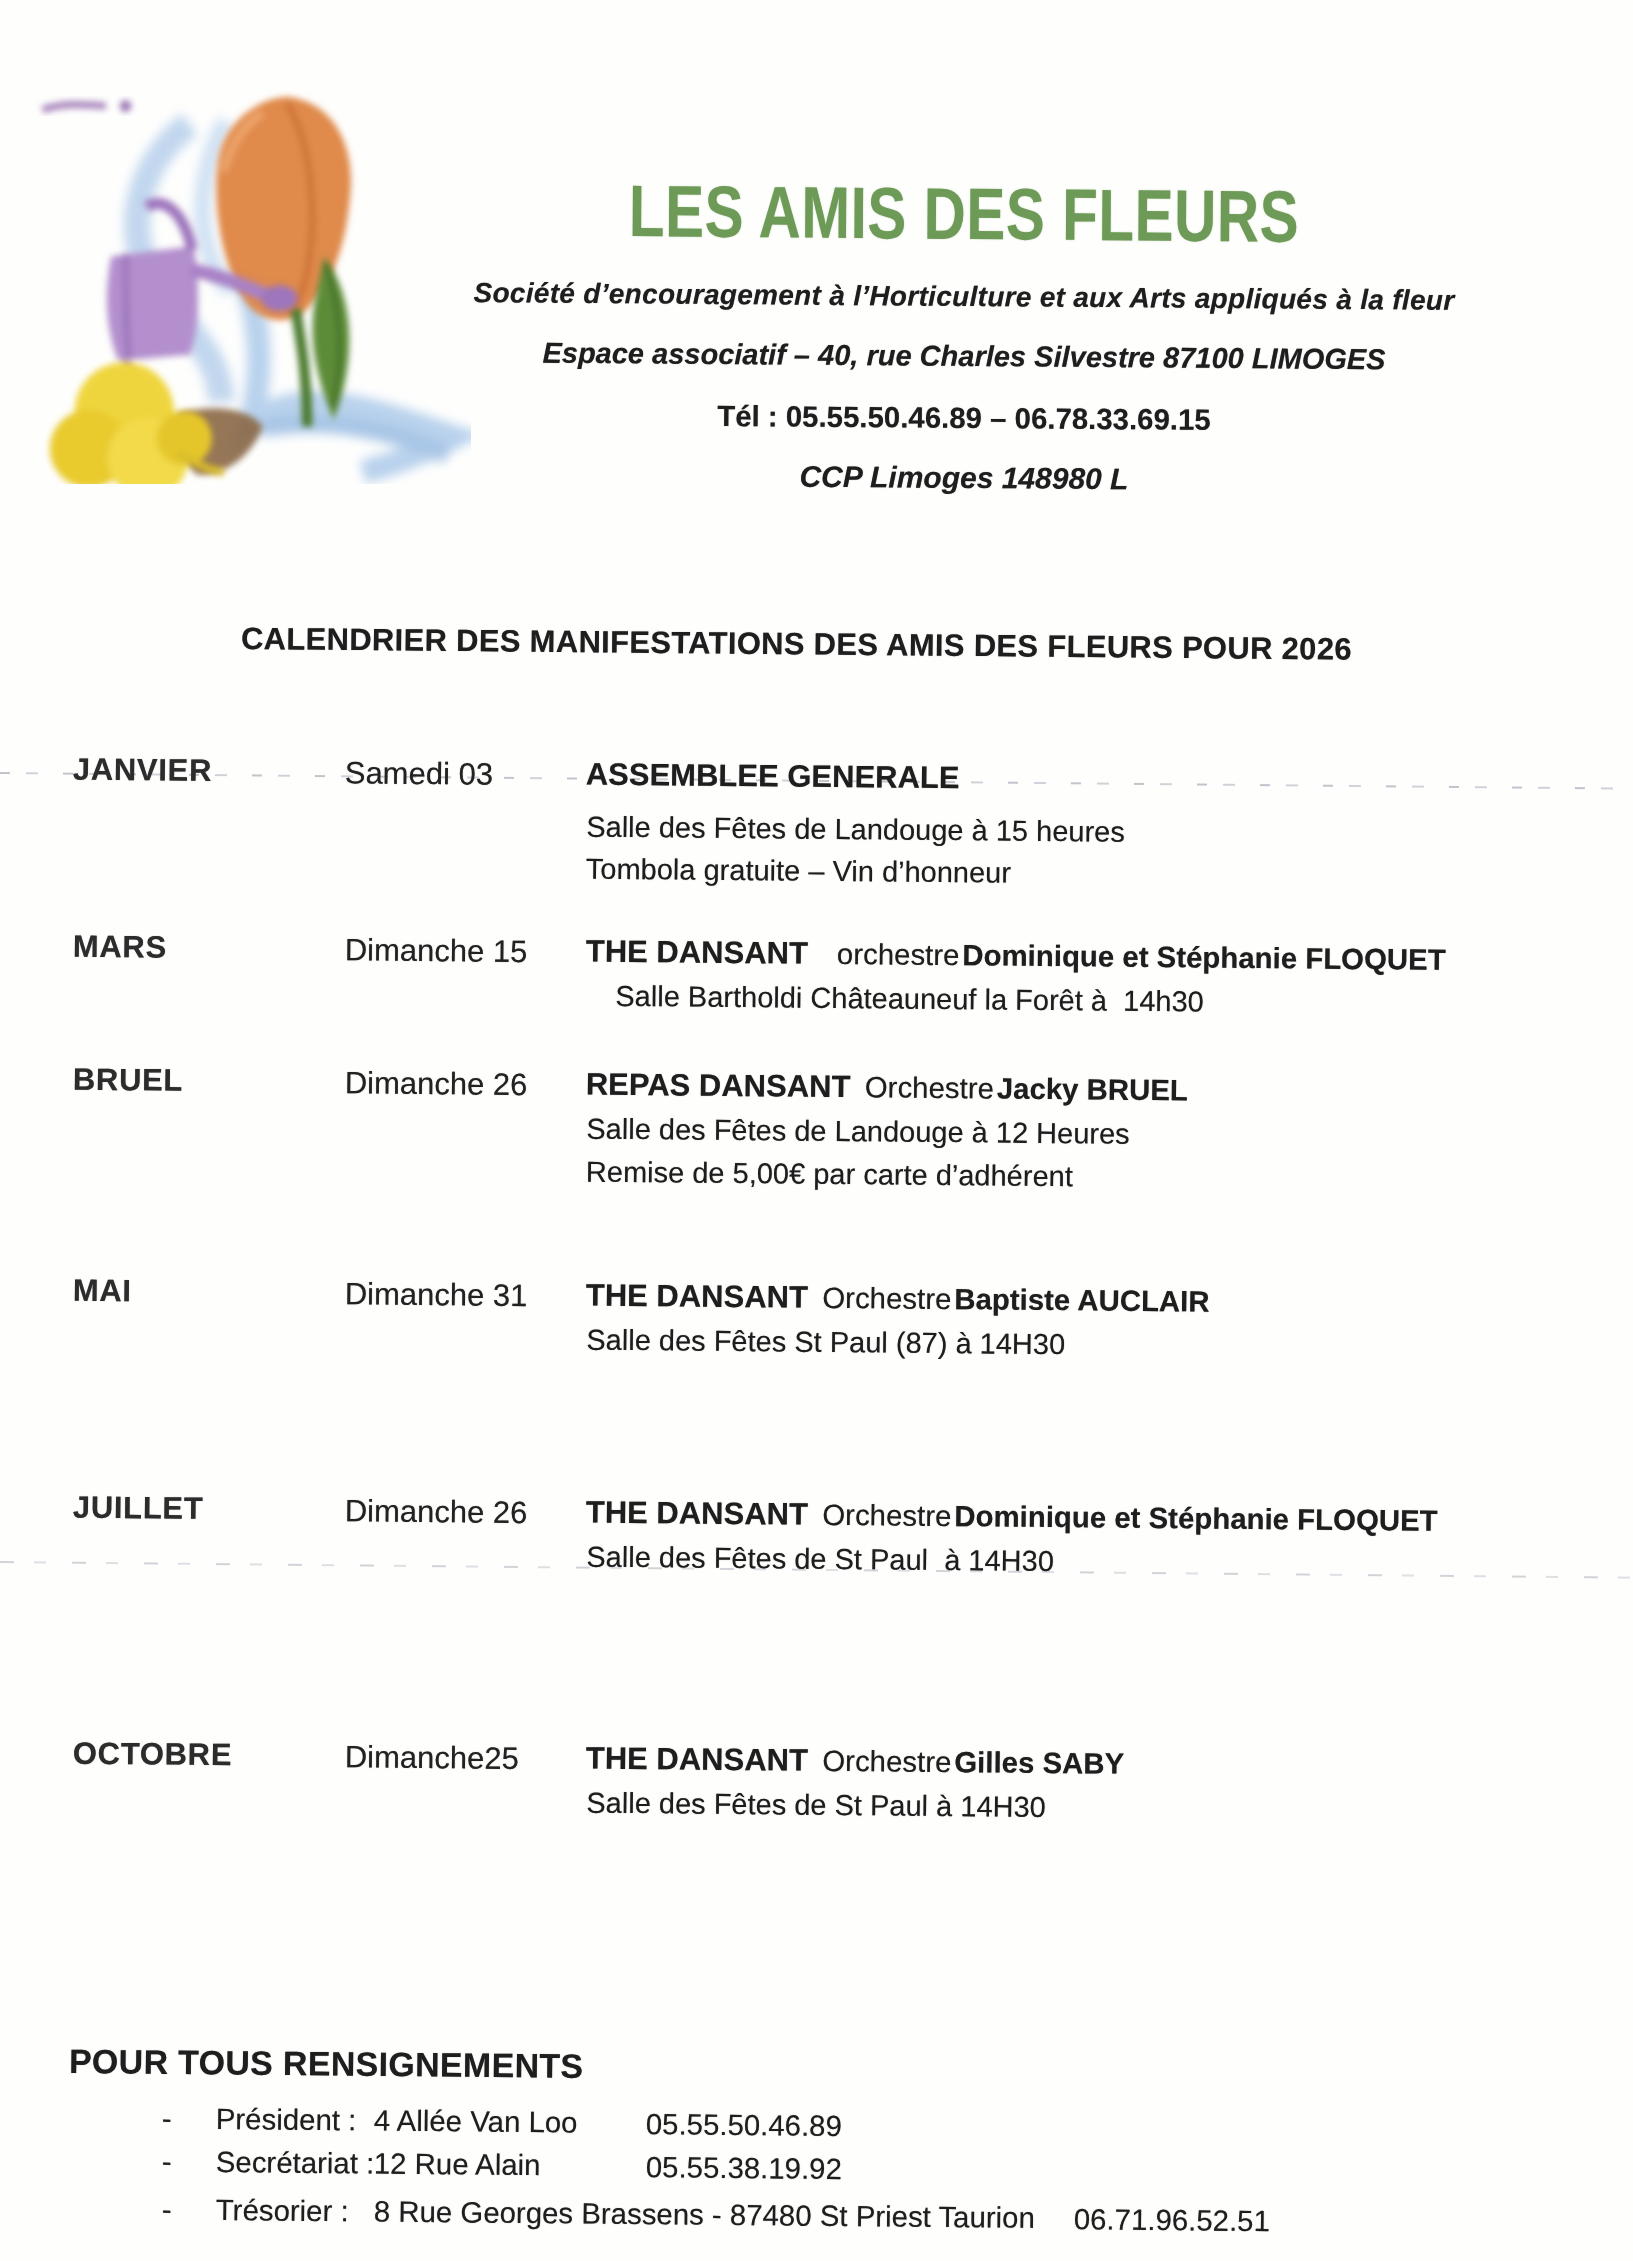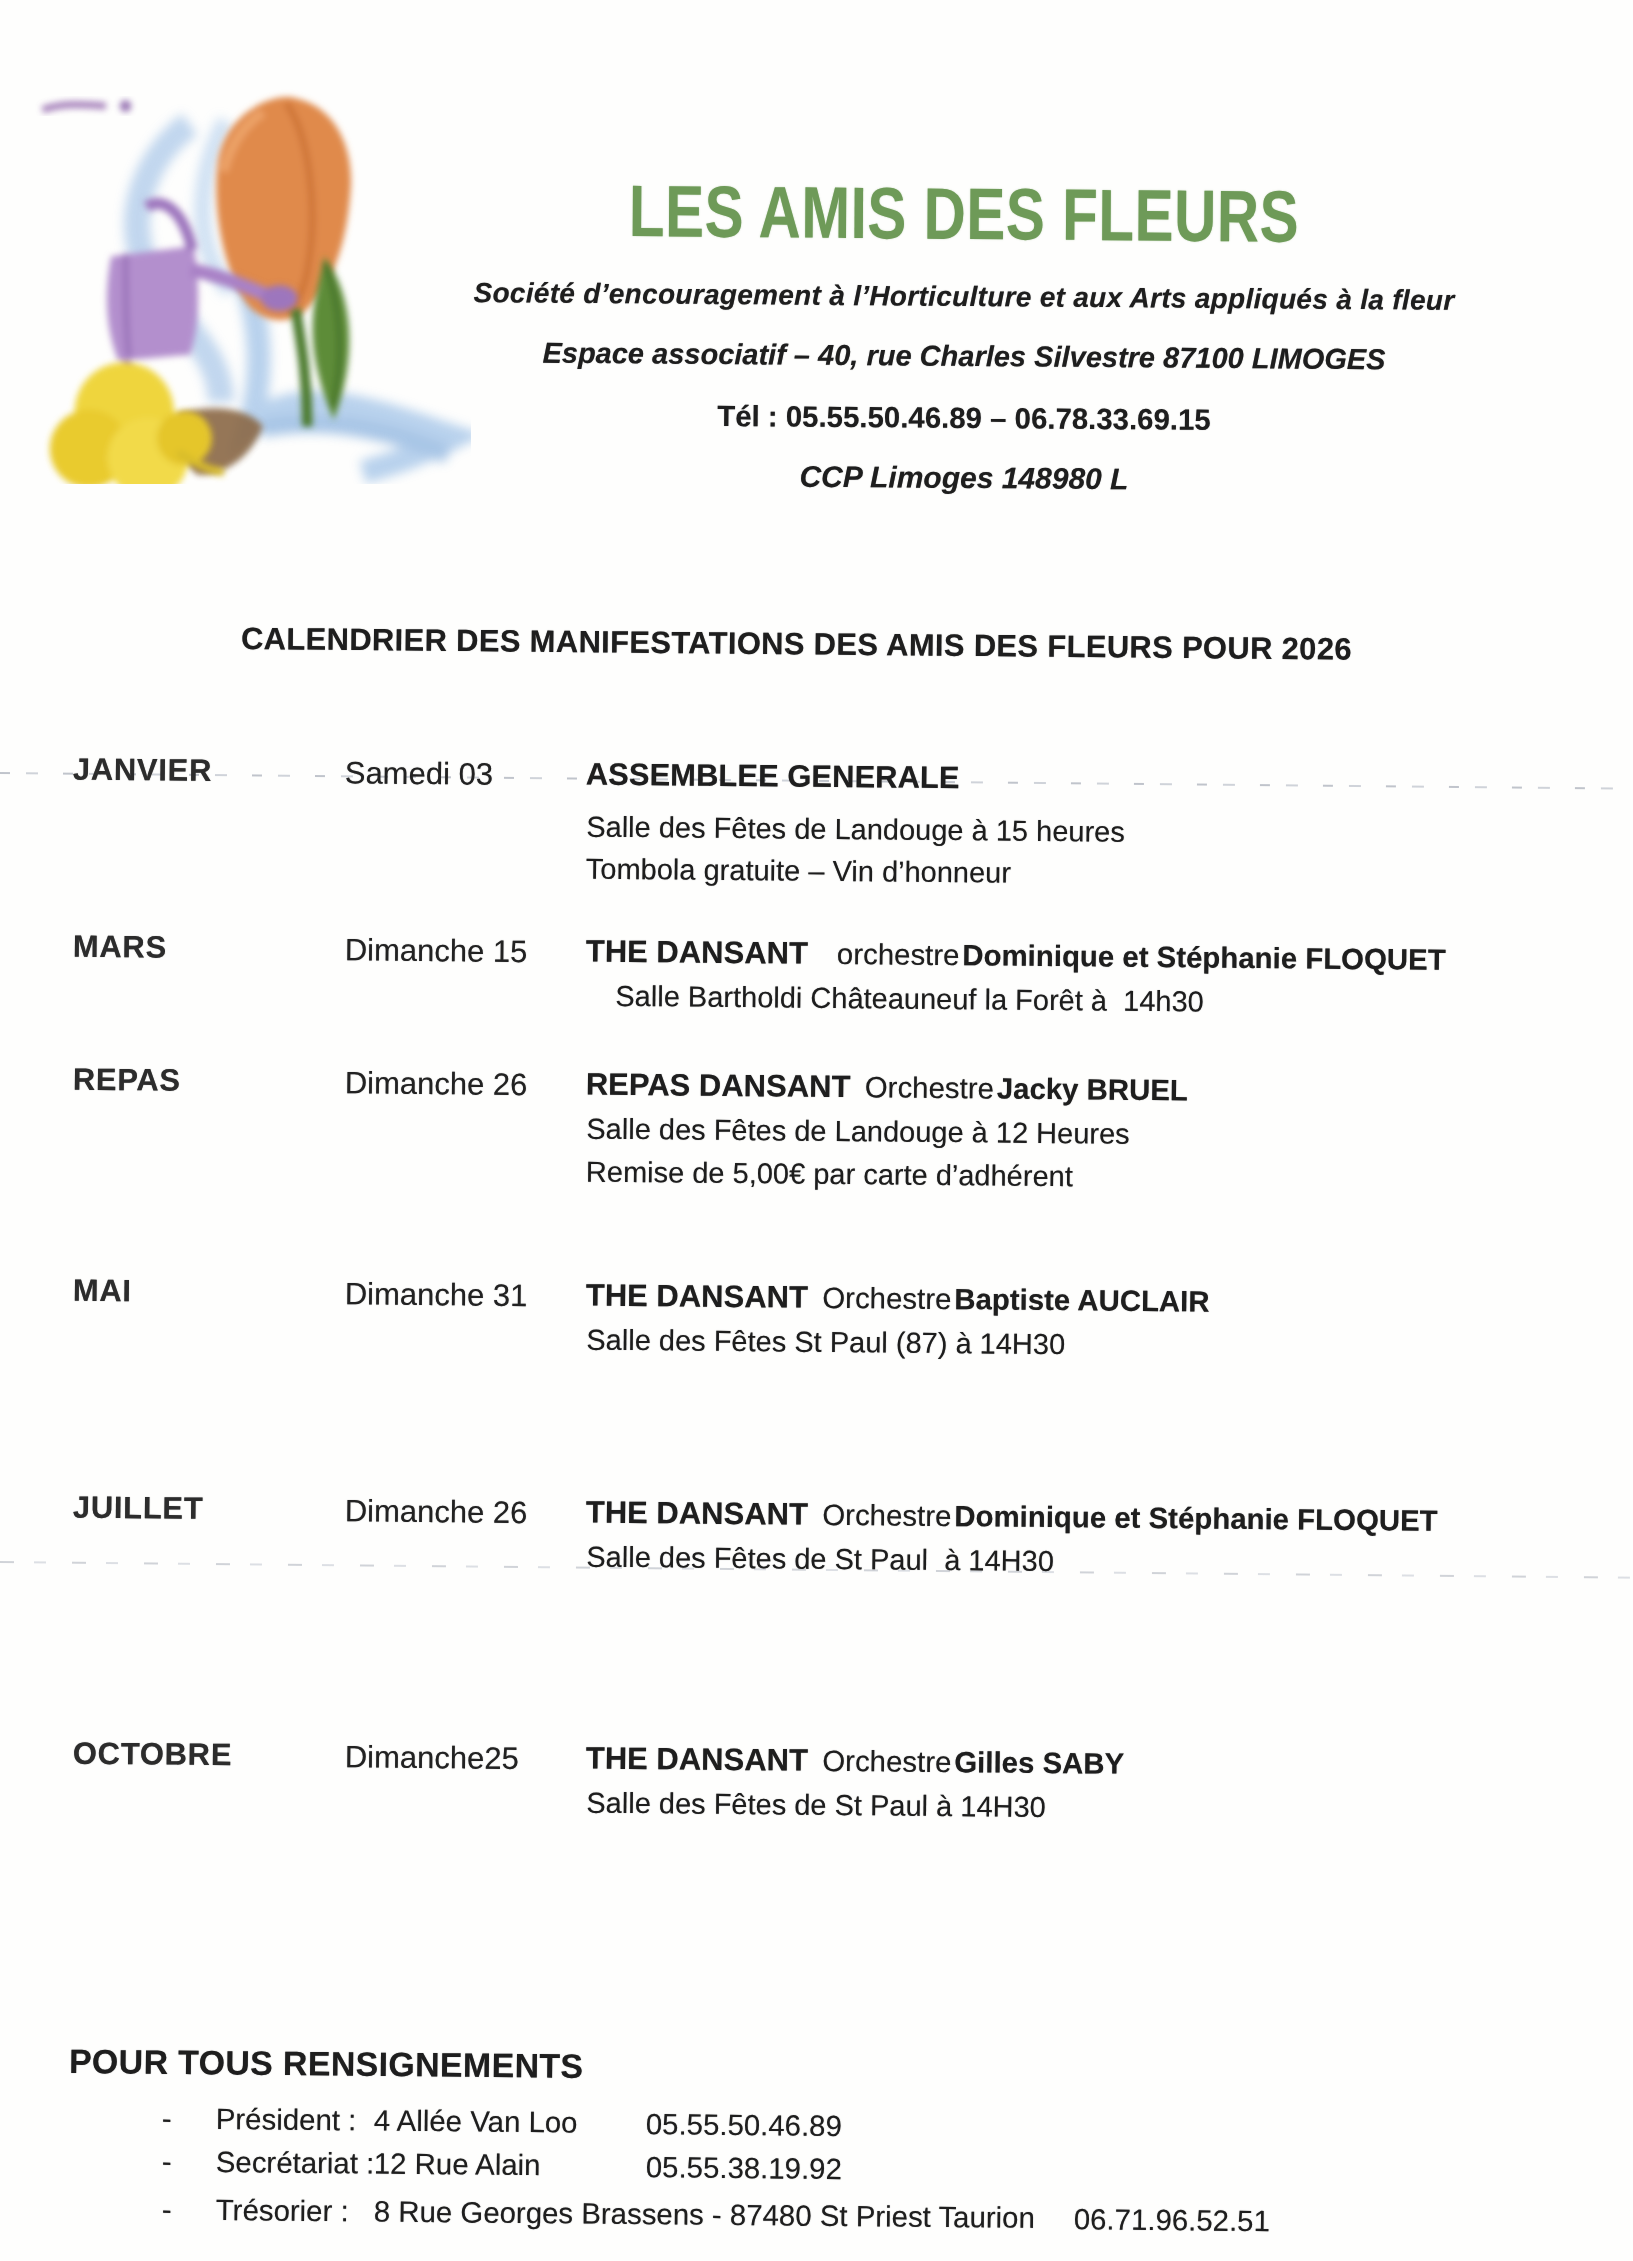--- a/index.html
+++ b/index.html
@@ -144,21 +144,21 @@
   </div>
 
   <div class="event-row r1 sk row-mars">
     <span class="month soft">MARS</span>
     <span class="edate soft">Dimanche 15</span>
     <span class="eline soft"><span class="etitle">THE DANSANT</span><span class="olabel">orchestre</span> <span class="oname">Dominique et Stéphanie FLOQUET</span></span>
     <span class="detail d0 soft">Salle Bartholdi Châteauneuf la Forêt à  14h30</span>
   </div>
 
   <div class="event-row r2 sk">
-    <span class="month soft">REPAS</span>
+    <span class="month soft">BRUEL</span>
     <span class="edate soft">Dimanche 26</span>
     <span class="eline soft"><span class="etitle">REPAS DANSANT</span><span class="olabel">Orchestre</span> <span class="oname">Jacky BRUEL</span></span>
     <span class="detail d0 soft">Salle des Fêtes de Landouge à 12 Heures</span>
     <span class="detail d1 soft">Remise de 5,00€ par carte d’adhérent</span>
   </div>
 
   <div class="event-row r3 sk">
     <span class="month soft">MAI</span>
     <span class="edate soft">Dimanche 31</span>
     <span class="eline soft"><span class="etitle">THE DANSANT</span><span class="olabel">Orchestre</span> <span class="oname">Baptiste AUCLAIR</span></span>

